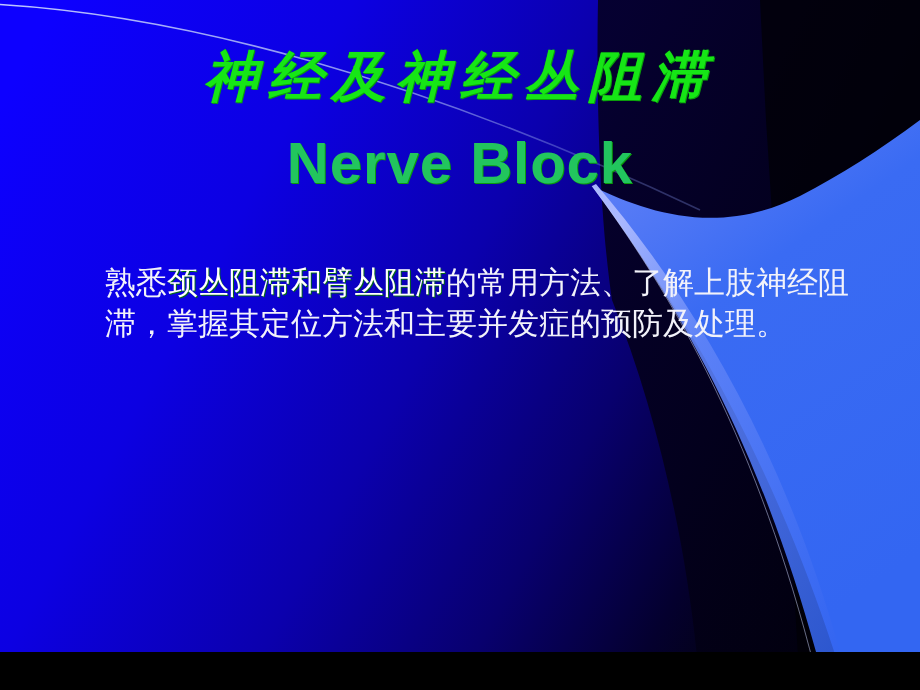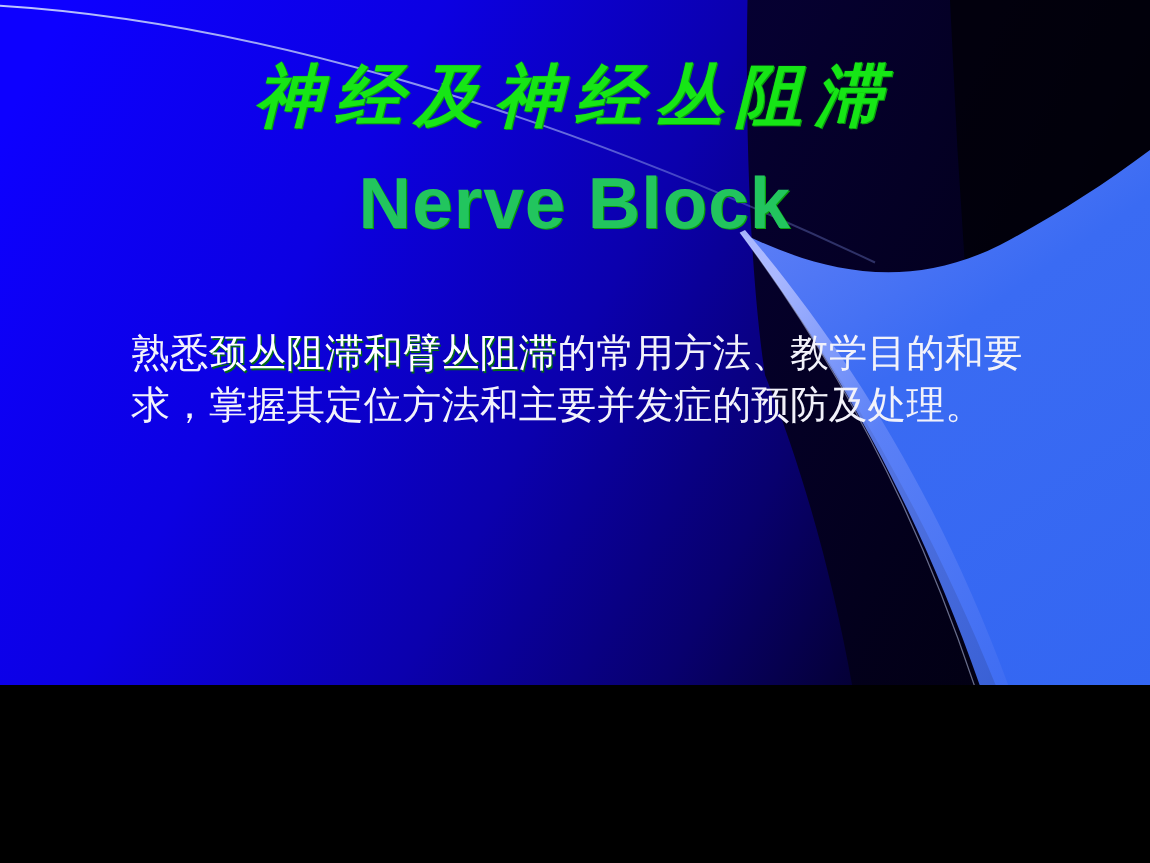--- a/index.html
+++ b/index.html
@@ -4,21 +4,21 @@
 <title>Nerve Block</title>
 <style>
   html, body {
     margin: 0;
     padding: 0;
     background: #000;
   }
   #slide {
     position: relative;
     width: 920px;
-    height: 548px;
+    height: 652px;
     overflow: hidden;
     background: #0a00ff;
     font-family: "Liberation Serif", "DejaVu Serif", serif;
     -webkit-font-smoothing: antialiased;
   }
 
   
   #bg-svg {
     position: absolute;
     left: 0; top: 0;
@@ -160,18 +160,18 @@
   </svg>
 
   <div id="content">
 
     <div class="title-cn">神经及神经丛阻滞</div>
 
     <div class="title-en">Nerve Block</div>
 
     <div class="body-block">
       <p>
-        <span>熟悉</span><span class="hl-green">颈丛阻滞和臂丛阻滞</span><span>的常用方法、教学目的和要求，掌握其定位方法和主要并发症的预防及处理。</span>
+        <span>熟悉</span><span class="hl-green">颈丛阻滞和臂丛阻滞</span><span>的常用方法、了解上肢神经阻滞，掌握其定位方法和主要并发症的预防及处理。</span>
       </p>
     </div>
 
   </div>
 </div>
 
 </body></html>

